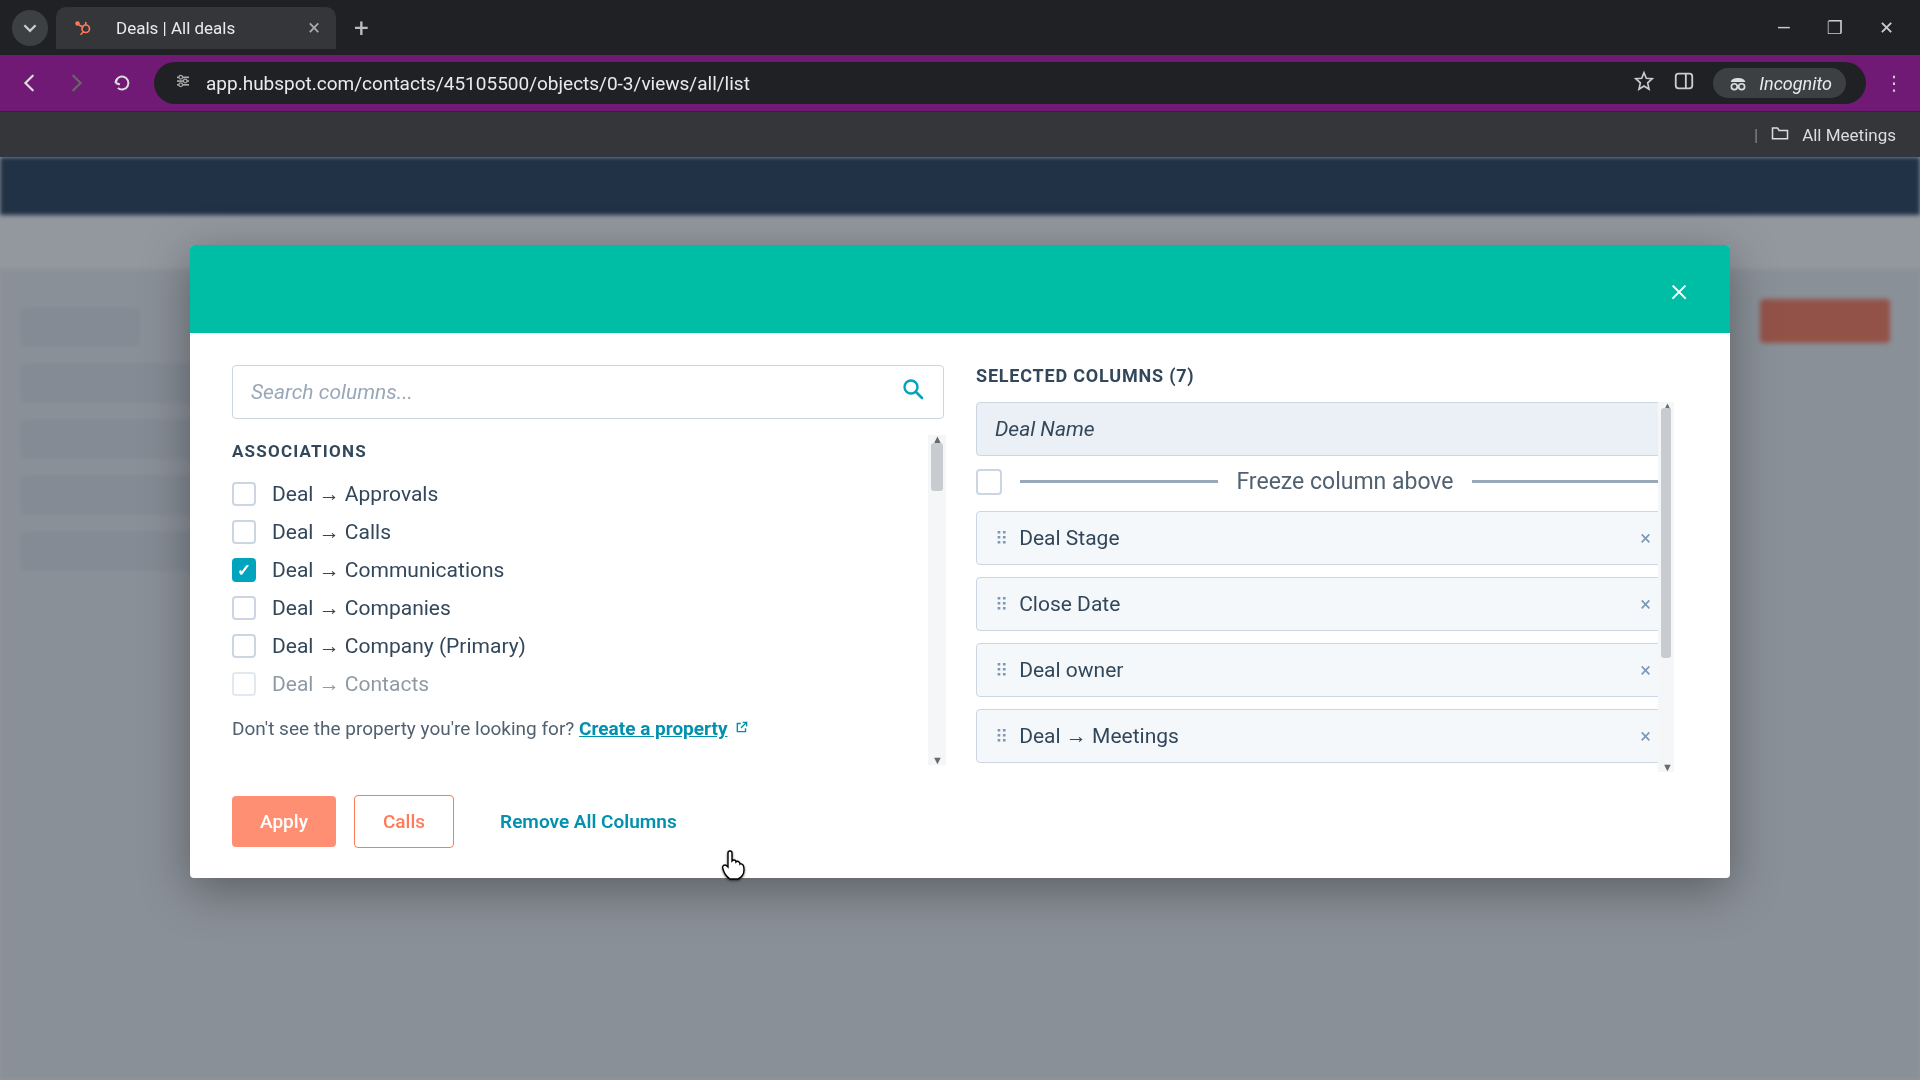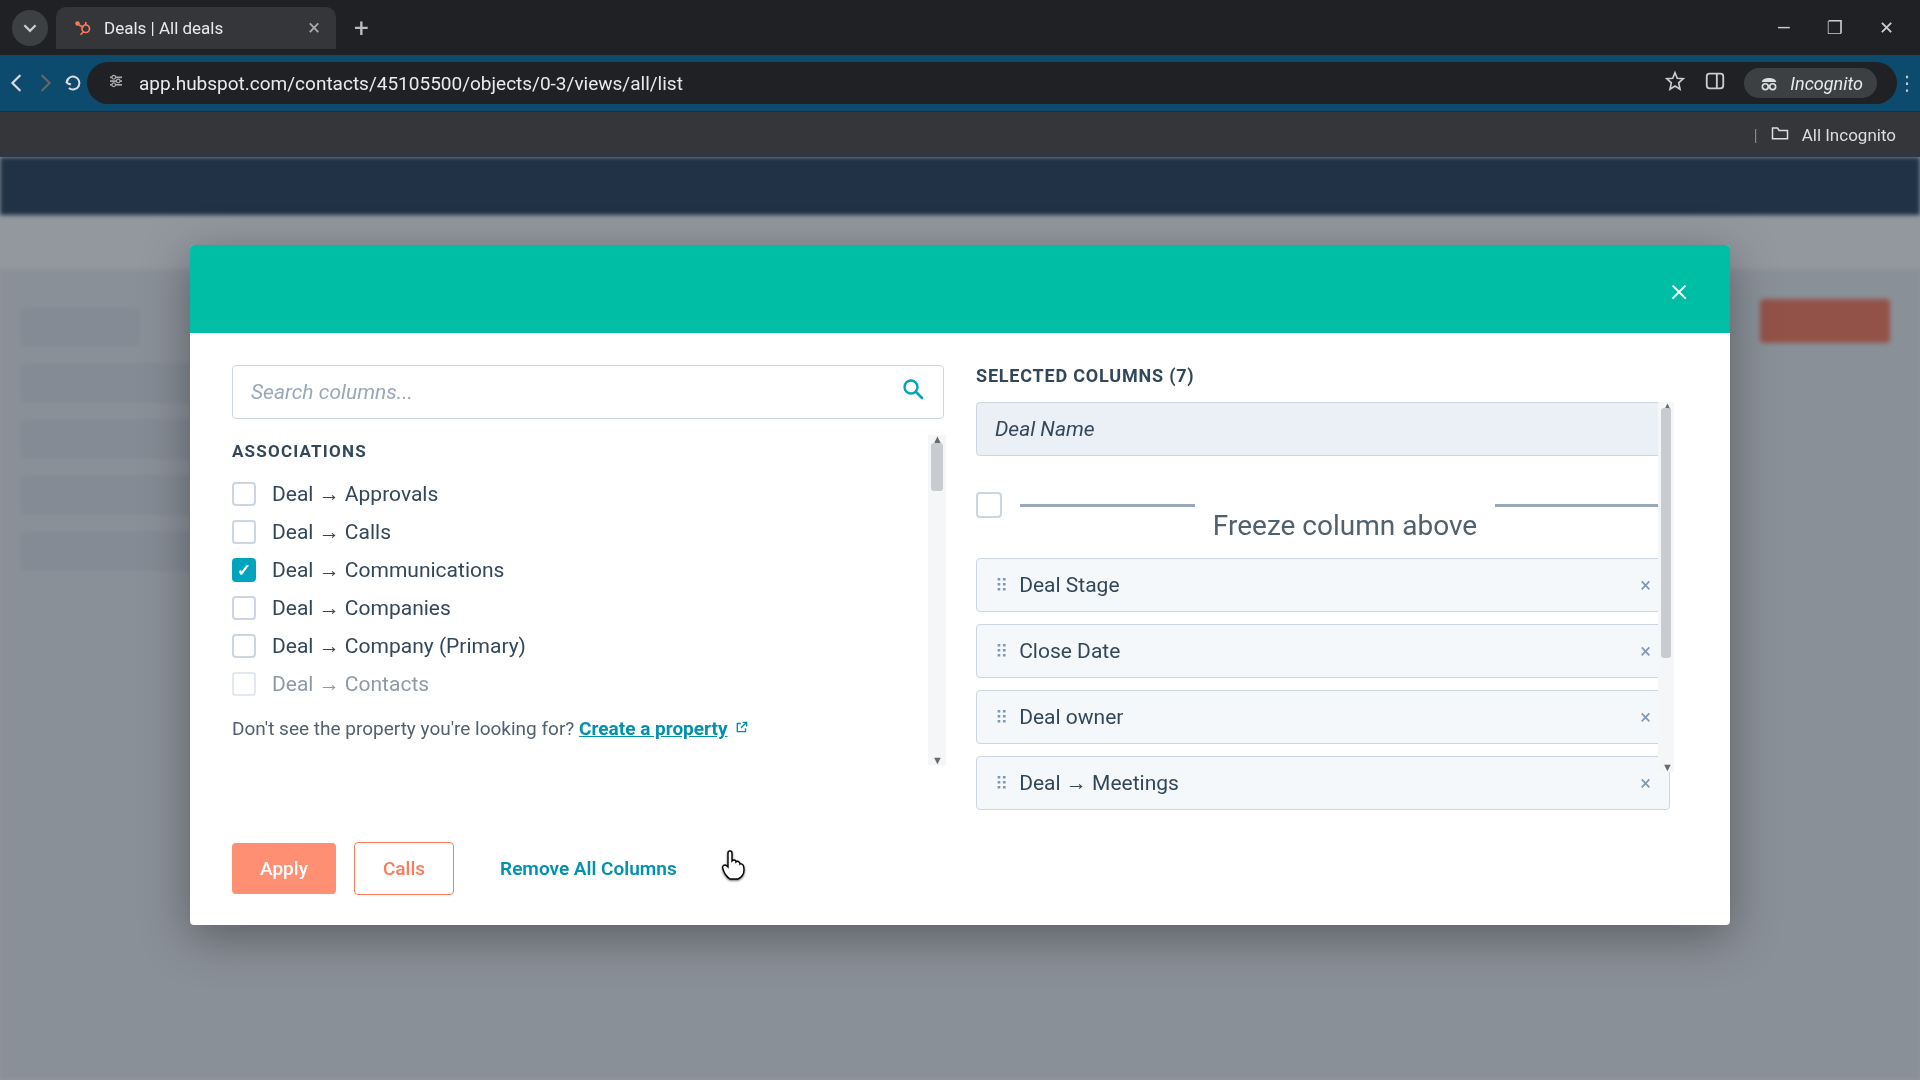--- a/index.html
+++ b/index.html
@@ -2,27 +2,27 @@
 <html><head>
 <meta charset="utf-8">
 <style>
   * { margin: 0; padding: 0; box-sizing: border-box; font-family: -apple-system, BlinkMacSystemFont, "Segoe UI", Roboto, sans-serif; }
   html, body { width: 1920px; height: 1080px; overflow: hidden; background: #202124; }
 
   
   .browser { width: 100%; height: 100%; background: #202124; display: flex; flex-direction: column; }
   .tab-bar { height: 55px; background: #202124; display: flex; align-items: center; padding: 0 12px; gap: 8px; }
   .history-btn { width: 36px; height: 36px; border-radius: 50%; background: #3c4043; display: flex; align-items: center; justify-content: center; color: #aaa; font-size: 12px; cursor: pointer; }
-  .tab { height: 42px; background: #35363a; border-radius: 10px 10px 0 0; display: flex; align-items: center; padding: 0 16px; gap: 12px; color: #e8eaed; font-size: 17px; min-width: 280px; }
+  .tab { height: 42px; background: #35363a; border-radius: 10px 10px 0 0; display: flex; align-items: center; padding: 0 16px; gap: 24px; color: #e8eaed; font-size: 17px; min-width: 280px; }
   .tab .favicon { width: 20px; height: 20px; display:flex; align-items:center; justify-content:center;}
   .tab .tab-close { margin-left: auto; color: #aaa; font-size: 22px; cursor: pointer; }
   .new-tab { color: #bbb; font-size: 26px; padding: 0 10px; cursor: pointer; }
   .window-controls { margin-left: auto; display: flex; gap: 36px; color: #ccc; font-size: 18px; padding-right:14px; }
 
-  .nav-bar { height: 56px; background: #0c4a6e; display: flex; align-items: center; padding: 0 3px; }
+  .nav-bar { height: 56px; background: #701a75; display: flex; align-items: center; padding: 0 16px; gap: 18px; }
   .nav-icon { color: #ccc; font-size: 24px; cursor: pointer; display:flex; align-items:center; justify-content:center; width:28px; }
   .nav-icon.disabled { color: #666; }
   .url-bar { flex: 1; height: 42px; background: #202124; border-radius: 24px; display: flex; align-items: center; padding: 0 20px; gap: 14px; color: #e8eaed; font-size: 19px; }
   .url-settings { color:#aaa; font-size:16px; }
   .url-right { margin-left: auto; display:flex; gap:18px; align-items:center; color:#ccc; }
   .incognito { display:flex; align-items:center; gap:10px; padding:4px 14px; border-radius:20px; background:#3c4043; color:#e8eaed; font-size:18px;font-style:italic; }
   .kebab { color:#ccc; font-size:20px; cursor:pointer; }
 
   .bookmark-bar { height: 46px; background: #35363a; display: flex; align-items: center; justify-content: flex-end; padding: 0 24px; color: #ddd; font-size: 17px; gap: 12px; border-top: 1px solid #2a2a2a; }
   .bookmark-sep { color:#888; }
@@ -77,21 +77,21 @@
   .right { flex: 1; position: relative; }
   .right-title { font-size: 18px; font-weight: 700; letter-spacing: .8px; color: #33475b; margin-bottom: 16px; }
   .right-list { border-right: 18px solid transparent; position:relative; }
   .col-item { border: 1px solid #cbd6e2; background: #f5f8fa; border-radius: 4px; padding: 14px 18px; display: flex; align-items: center; gap: 14px; margin-bottom: 12px; font-size: 21px; color: #33475b; }
   .col-item.frozen { background: #eaf0f6; font-style: italic; }
   .drag-handle { color: #7c98b6; font-size: 18px; letter-spacing: -3px; cursor: grab; }
   .item-remove { margin-left: auto; color: #7c98b6; font-size: 20px; cursor: pointer; }
   .divider-row { display: flex; align-items: center; gap: 18px; margin: 10px 0 16px; }
   .divider-check { width: 26px; height: 26px; border: 2.5px solid #cbd6e2; border-radius: 4px; cursor:pointer; }
   .divider-line { flex: 1; height: 3px; background: #99a8b8; }
-  .divider-text { color: #516170; font-size: 28px; margin-top: 41px; }
+  .divider-text { color: #516170; font-size: 23px; }
 
   .right-scrollbar { position:absolute; right:-4px; top:0; width:16px; height:370px; background:#f5f6f7; }
   .right-thumb { position:absolute; top:6px; left:3px; width:10px; height:250px; background:#c8ccd1; border-radius:3px; }
   .r-arrow-t { position:absolute; top:-2px; left:4px; font-size:11px; color:#6a6a6a; }
   .r-arrow-b { position:absolute; bottom:-2px; left:4px; font-size:11px; color:#6a6a6a; }
 
   
   .modal-footer { padding: 20px 42px 30px; display: flex; align-items: center; gap: 18px; }
   .btn { padding: 14px 28px; border-radius: 4px; font-size: 19px; font-weight: 500; cursor: pointer; border: none; }
   .btn-primary { background: #ff8f73; color: #fff; }
@@ -194,21 +194,21 @@
     <span class="kebab">⋮</span>
   </div>
 
   <div class="bookmark-bar">
     <span class="bookmark-sep">|</span>
     <span>
       <svg width="20" height="20" viewBox="0 0 24 24">
           <path d="M3 6 L9 6 L11 9 L21 9 L21 19 L3 19 Z" fill="none" stroke="#ddd" stroke-width="1.8"></path>
         </svg>
     </span>
-    <span>All Incognito</span>
+    <span>All Meetings</span>
   </div>
 
   <div class="page-area">
     <div class="app-content">
       <div class="app-bg">
         <div class="app-topbar"></div>
         <div class="app-sec"></div>
         <div class="app-body">
           <div class="app-blob"></div>
           <div class="app-blob" style="width:220px"></div>

